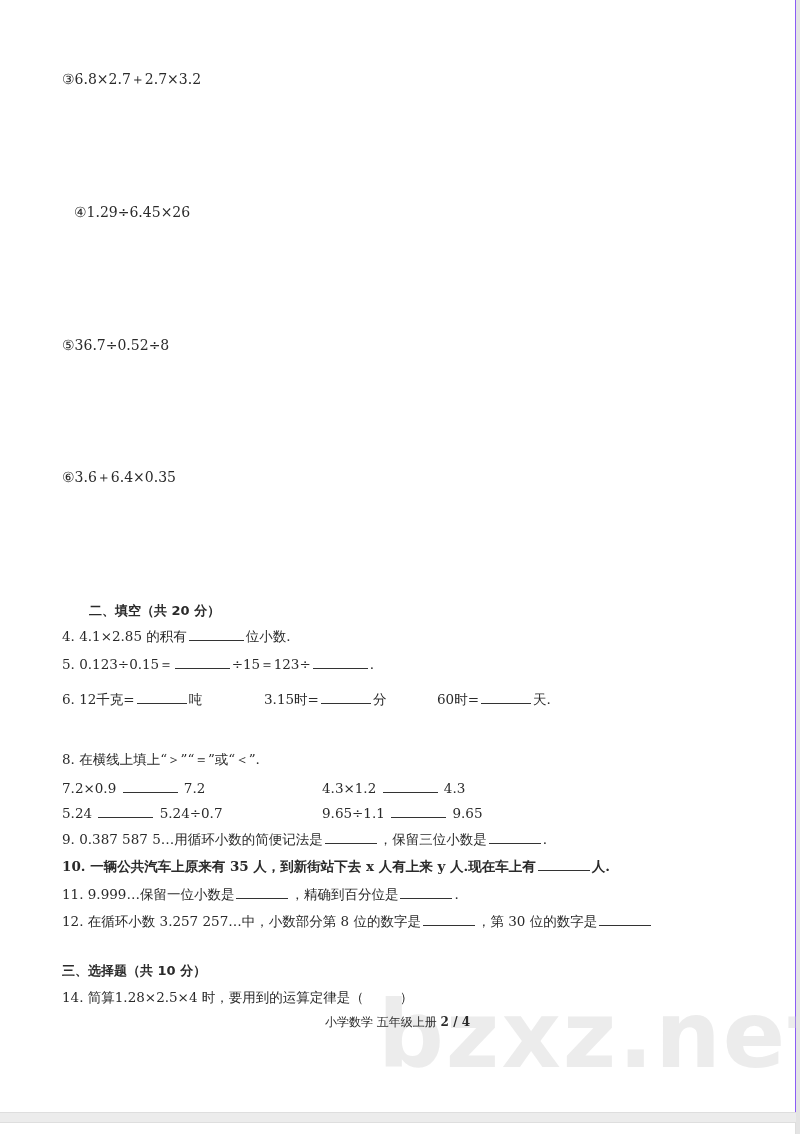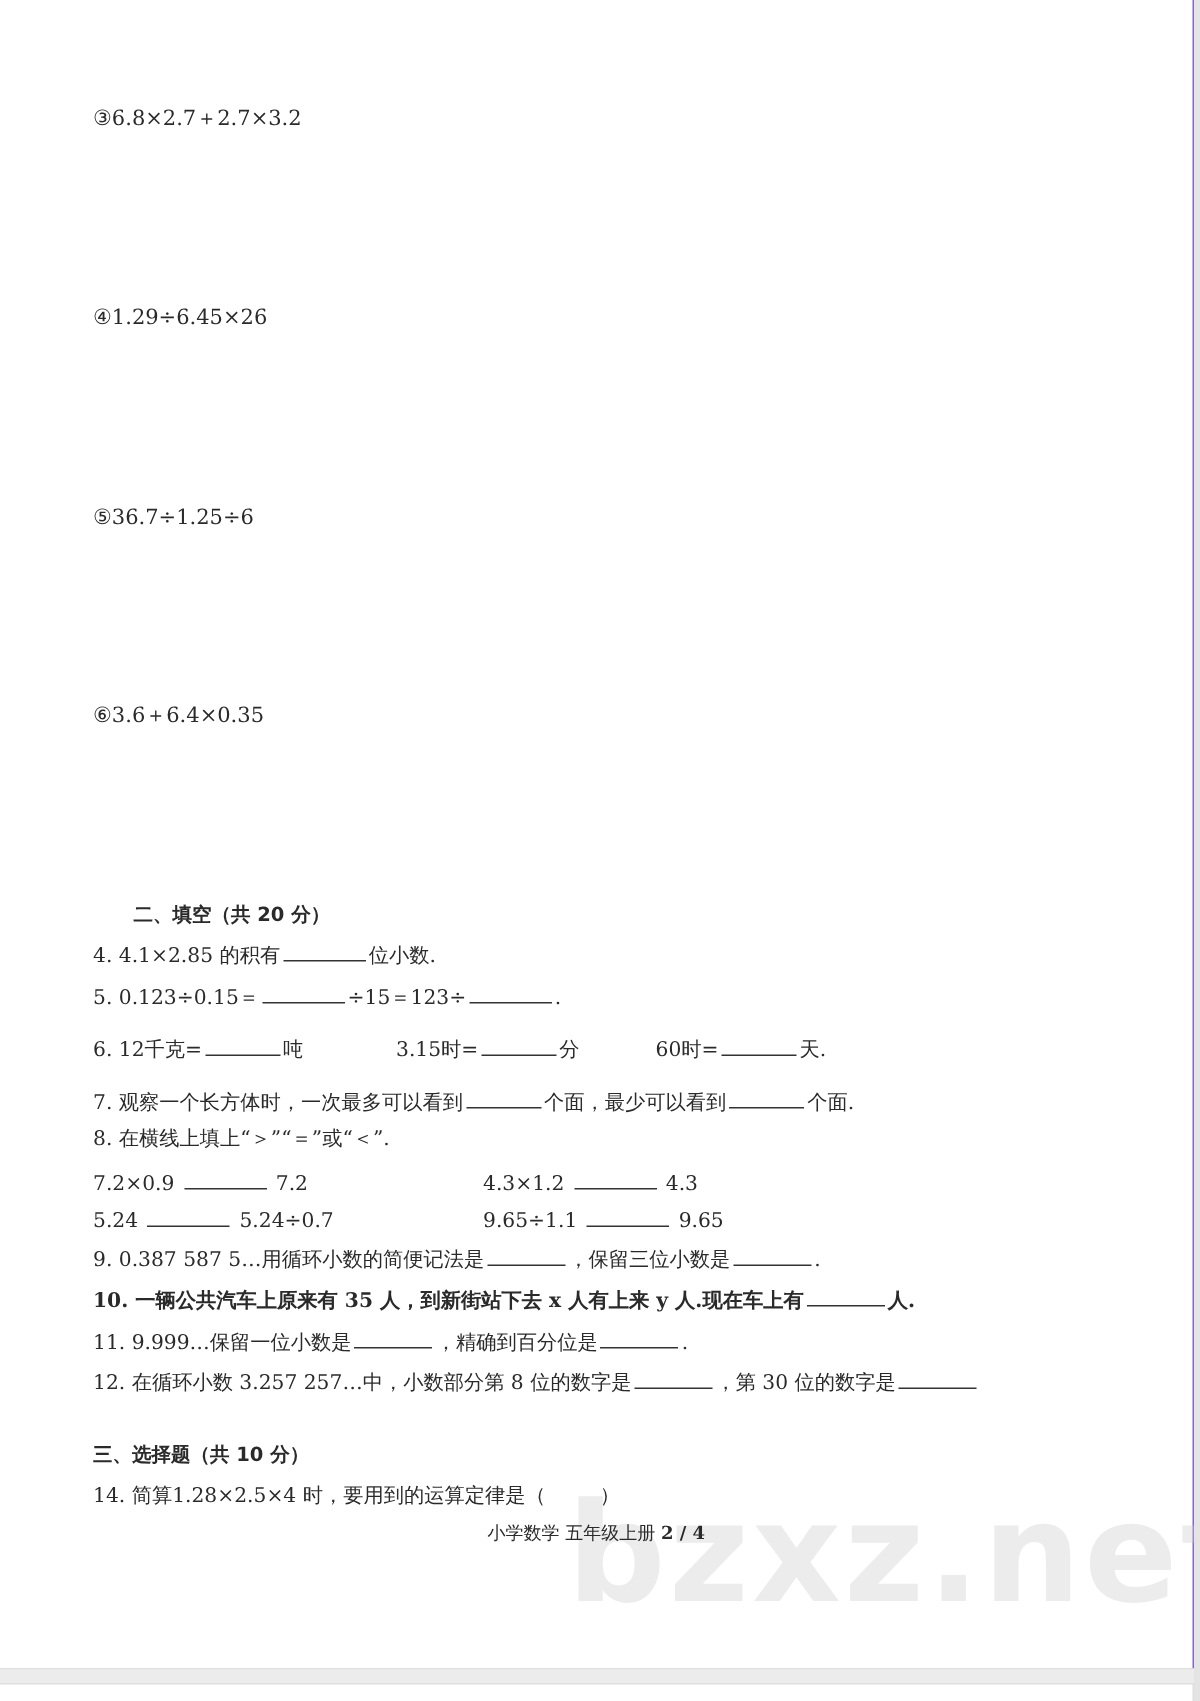--- a/index.html
+++ b/index.html
@@ -59,25 +59,25 @@
   }
 </style>
 </head>
 <body>
 
 <div class="page">
 
   <div class="line calc" style="top:70px;">
     <span>③</span><span>6.8×2.7＋2.7×3.2</span>
   </div>
-  <div class="line calc" style="top:203px;">
+  <div class="line calc" style="top:203px;margin-left:12px;">
     <span>④</span><span>1.29÷6.45×26</span>
   </div>
   <div class="line calc" style="top:336px;">
-    <span>⑤</span><span>36.7÷1.25÷6</span>
+    <span>⑤</span><span>36.7÷0.52÷8</span>
   </div>
   <div class="line calc" style="top:468px;">
     <span>⑥</span><span>3.6＋6.4×0.35</span>
   </div>
 
   <div class="line section" style="top:602px;margin-left:27px;">二、填空（共 20 分）</div>
 
   <div class="line" style="top:626px;">
     <span>4. 4.1×2.85 的积有</span><span class="blank w55"></span><span>位小数.</span>
   </div>
@@ -91,23 +91,20 @@
       <span>6. 12千克=</span><span class="blank w50"></span><span>吨</span>
     </span>
     <span class="col" style="left:202px;">
       <span>3.15时=</span><span class="blank w50"></span><span>分</span>
     </span>
     <span class="col" style="left:375px;">
       <span>60时=</span><span class="blank w50"></span><span>天.</span>
     </span>
   </div>
 
-  <div class="line" style="top:724px;">
-    <span>7. 观察一个长方体时，一次最多可以看到</span><span class="blank w50"></span><span>个面，最少可以看到</span><span class="blank w50"></span><span>个面.</span>
-  </div>
 
   <div class="line" style="top:750px;">8. 在横线上填上“＞”“＝”或“＜”.</div>
 
   <div class="line" style="top:778px; width:700px;">
     <span class="col" style="left:0;">
       <span>7.2×0.9</span> <span class="blank w55"></span> <span>7.2</span>
     </span>
     <span class="col" style="left:260px;text-align:right;">
       <span>4.3×1.2</span> <span class="blank w55"></span> <span>4.3</span>
     </span>

